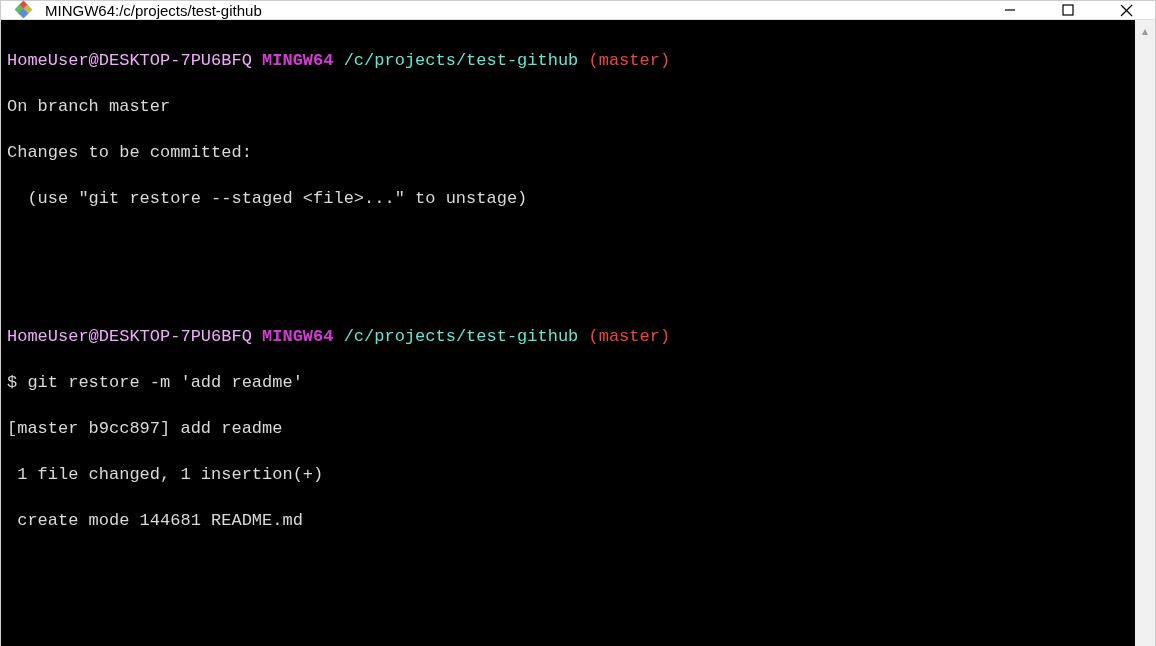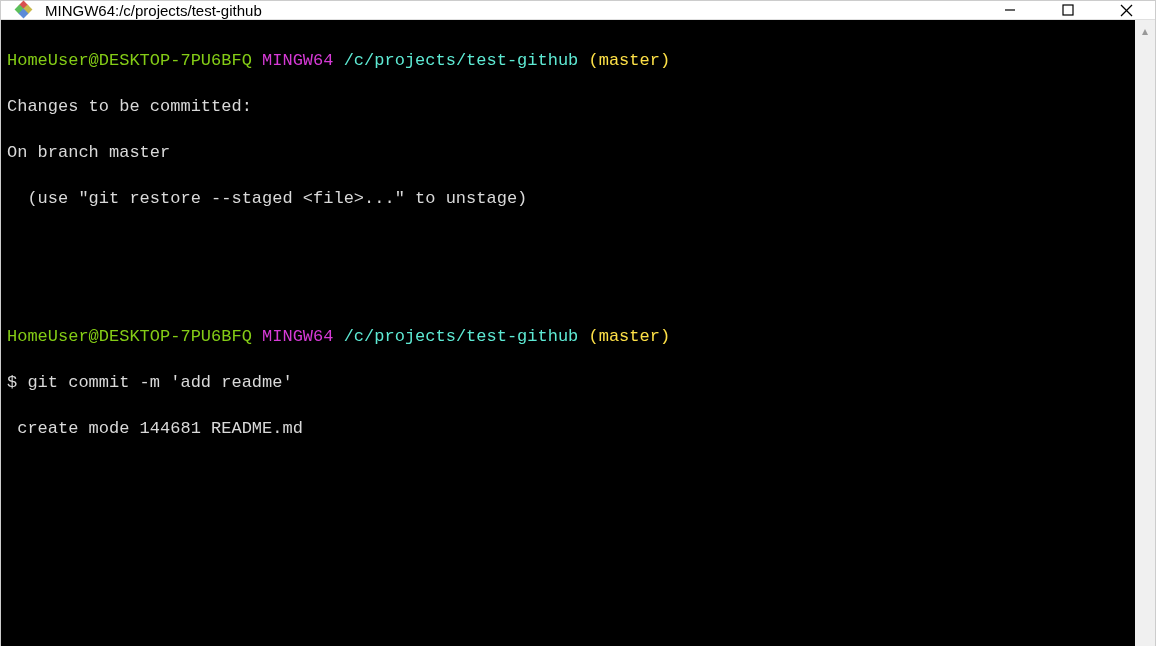--- a/index.html
+++ b/index.html
@@ -81,24 +81,24 @@
       flex-direction: column;
       justify-content: space-between;
       align-items: center;
       padding: 4px 0;
     }
     .scrollbar .arrow {
       color: #999;
       font-size: 12px;
       cursor: pointer;
     }
-    .c-green { color: #84cc16; }
-    .c-magenta { color: #d63ad6; }
+    .c-green { color: #f0abfc; }
+    .c-magenta { color: #d63ad6; font-weight: bold; }
     .c-yellow { color: #5eead4; }
-    .c-cyan { color: #fde047; }
+    .c-cyan { color: #ef4444; }
     .c-white { color: #d9d9d9; }
     .line { display: block; }
     .seg { white-space: pre; }
   </style>
 </head>
 <body>
 
 <div class="window">
 
   <div class="titlebar">
@@ -125,27 +125,29 @@
             <line x1="1" y1="1" x2="12" y2="12" stroke="#000" stroke-width="1.2"></line>
             <line x1="12" y1="1" x2="1" y2="12" stroke="#000" stroke-width="1.2"></line>
           </svg>
       </div>
     </div>
   </div>
 
   <div class="terminal-wrap">
     <div class="terminal">
 <span class="line"><span class="seg c-green">HomeUser@DESKTOP-7PU6BFQ</span><span class="seg c-white"> </span><span class="seg c-magenta">MINGW64</span><span class="seg c-white"> </span><span class="seg c-yellow">/c/projects/test-github</span><span class="seg c-white"> </span><span class="seg c-cyan">(master)</span></span>
+<span class="line c-white">On branch master</span>
 <span class="line c-white">Changes to be committed:</span>
-<span class="line c-white">On branch master</span>
 <span class="line c-white">  (use "git restore --staged &lt;file&gt;..." to unstage)</span>
 <span class="line"> </span>
 <span class="line"> </span>
 <span class="line"><span class="seg c-green">HomeUser@DESKTOP-7PU6BFQ</span><span class="seg c-white"> </span><span class="seg c-magenta">MINGW64</span><span class="seg c-white"> </span><span class="seg c-yellow">/c/projects/test-github</span><span class="seg c-white"> </span><span class="seg c-cyan">(master)</span></span>
-<span class="line"><span class="seg c-white">$ </span><span class="seg c-white">git commit -m 'add readme'</span></span>
+<span class="line"><span class="seg c-white">$ </span><span class="seg c-white">git restore -m 'add readme'</span></span>
+<span class="line c-white">[master b9cc897] add readme</span>
+<span class="line c-white"> 1 file changed, 1 insertion(+)</span>
 <span class="line c-white"> create mode 144681 README.md</span>
 
 
 
 
 
 
 
 
     </div>

